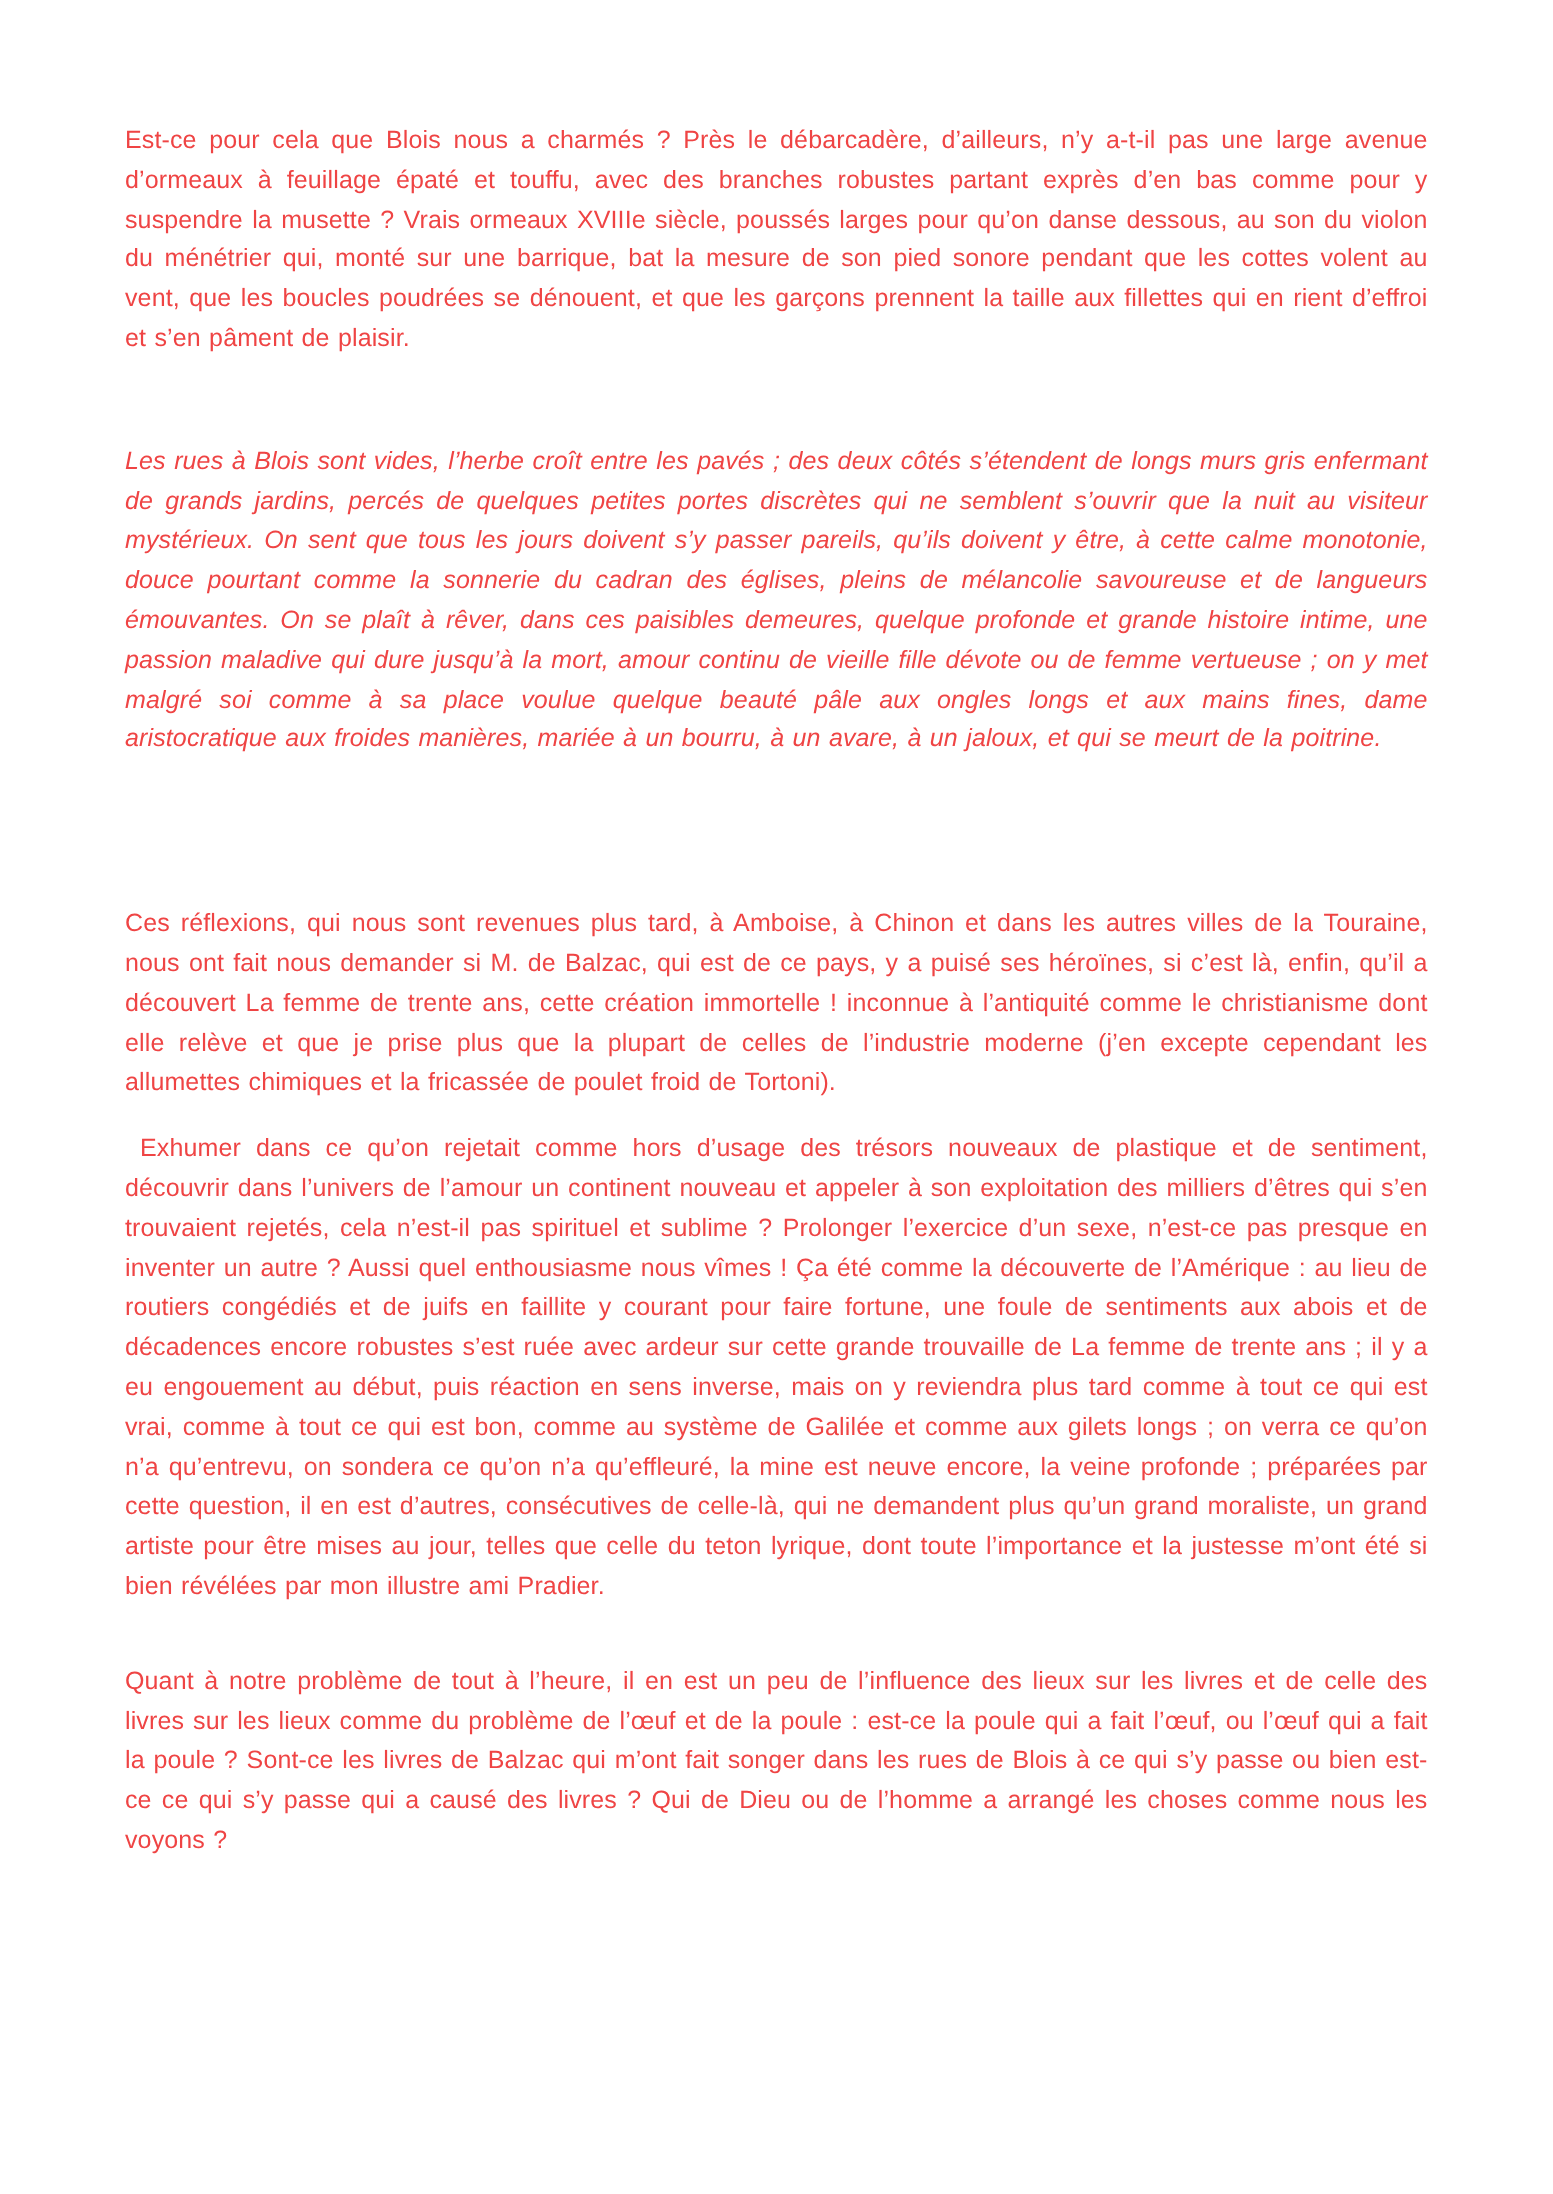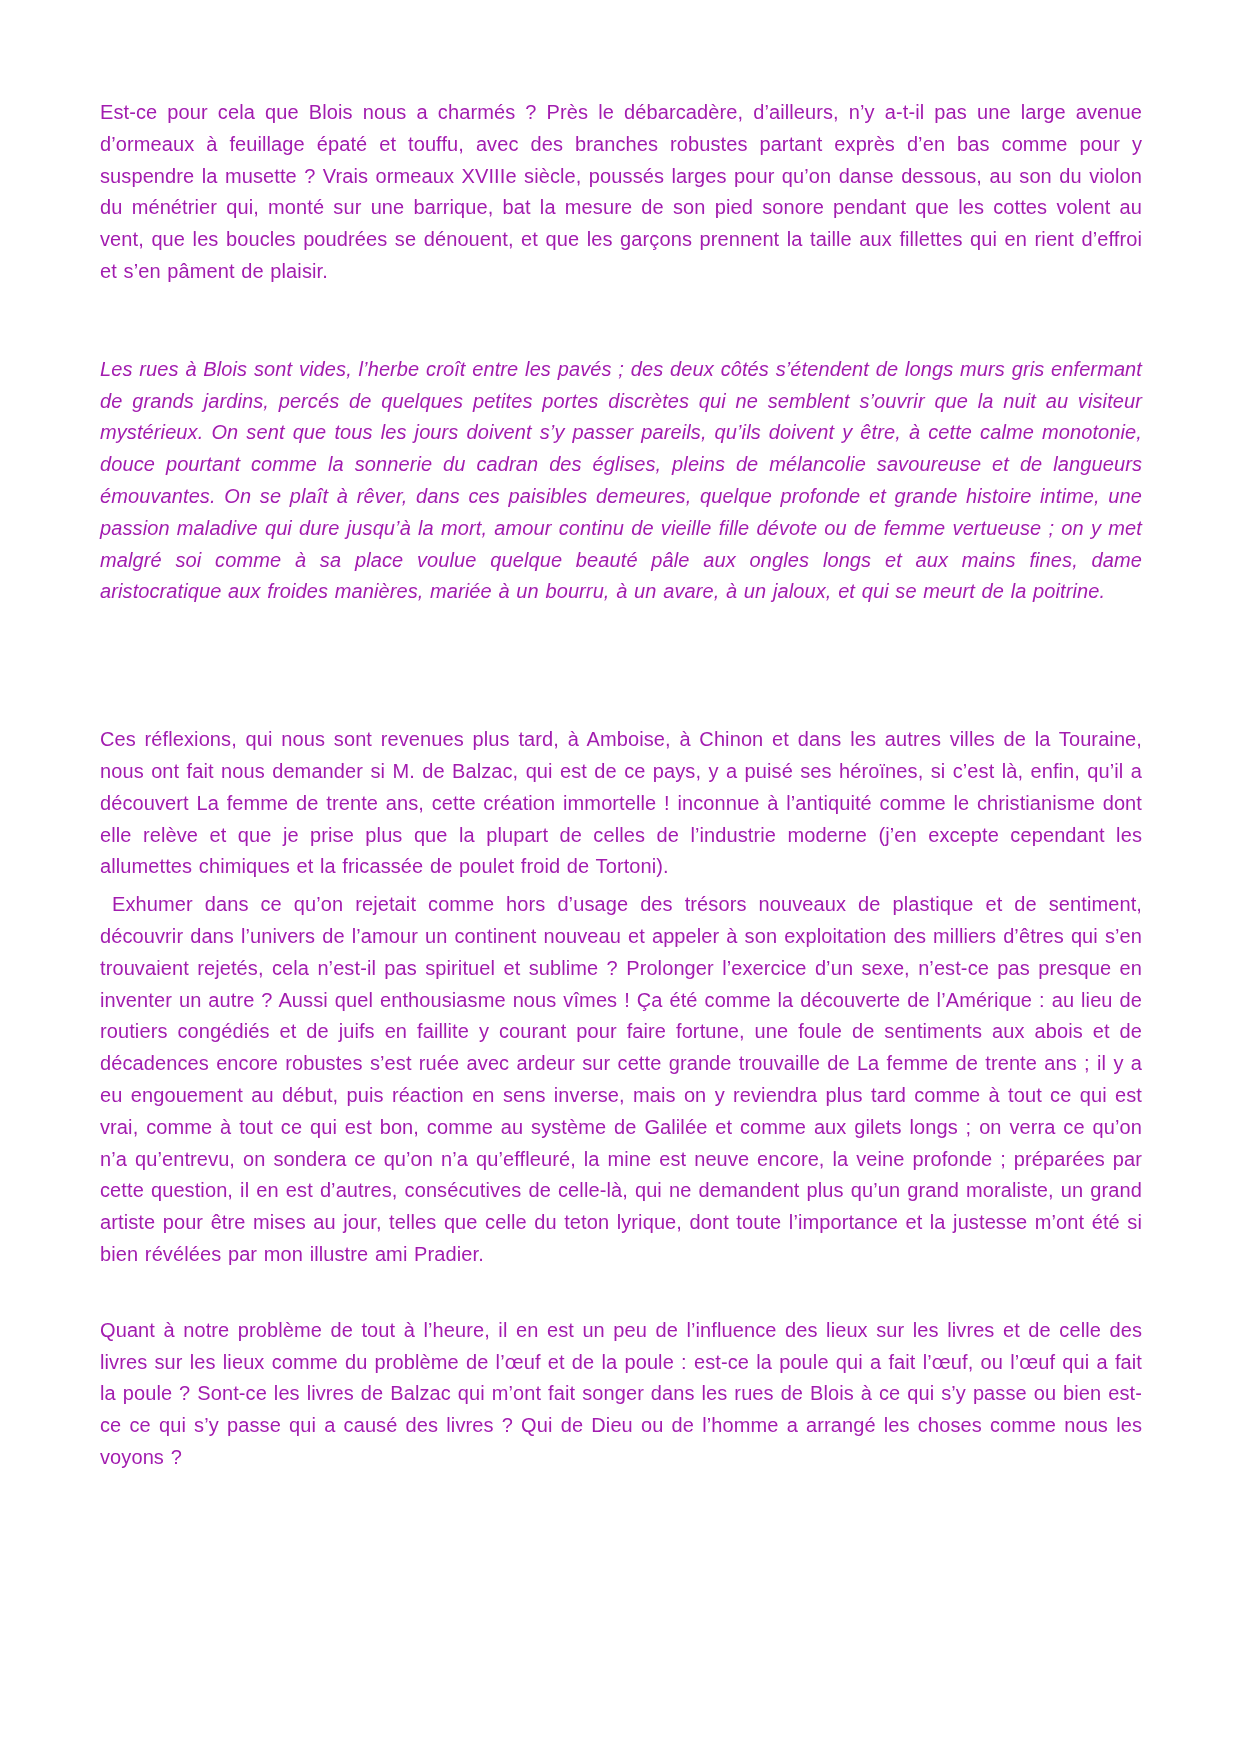--- a/index.html
+++ b/index.html
@@ -17,28 +17,28 @@
     width: 1242px;
     height: 1755px;
     padding: 97px 100px 40px 100px;
     background: #ffffff;
   }
   .doc-paragraph {
     margin: 0;
     font-family: "Liberation Sans", "DejaVu Sans", sans-serif;
     font-size: 20px;
     line-height: 31.8px;
-    color: #a21caf;
+    color: #ef4444;
     text-align: justify;
     letter-spacing: 0.1px;
     word-spacing: 1px;
   }
   .gap-after-1 { margin-bottom: 66px; }
   .gap-after-2 { margin-bottom: 116px; font-style: italic; }
-  .gap-after-3 { margin-bottom: 6px; }
+  .gap-after-3 { margin-bottom: 21px; }
   .gap-after-4 { margin-bottom: 44px; }
 </style>
 </head>
 <body>
 
 <div class="page">
   <p class="doc-paragraph gap-after-1">Est-ce pour cela que Blois nous a charmés&nbsp;? Près le débarcadère, d’ailleurs, n’y a-t-il pas une large avenue d’ormeaux à feuillage épaté et touffu, avec des branches robustes partant exprès d’en bas comme pour y suspendre la musette&nbsp;? Vrais ormeaux XVIIIe siècle, poussés larges pour qu’on danse dessous, au son du violon du ménétrier qui, monté sur une barrique, bat la mesure de son pied sonore pendant que les cottes volent au vent, que les boucles poudrées se dénouent, et que les garçons prennent la taille aux fillettes qui en rient d’effroi et s’en pâment de plaisir.</p>
 
   <p class="doc-paragraph gap-after-2">Les rues à Blois sont vides, l’herbe croît entre les pavés&nbsp;; des deux côtés s’étendent de longs murs gris enfermant de grands jardins, percés de quelques petites portes discrètes qui ne semblent s’ouvrir que la nuit au visiteur mystérieux. On sent que tous les jours doivent s’y passer pareils, qu’ils doivent y être, à cette calme monotonie, douce pourtant comme la sonnerie du cadran des églises, pleins de mélancolie savoureuse et de langueurs émouvantes. On se plaît à rêver, dans ces paisibles demeures, quelque profonde et grande histoire intime, une passion maladive qui dure jusqu’à la mort, amour continu de vieille fille dévote ou de femme vertueuse&nbsp;; on y met malgré soi comme à sa place voulue quelque beauté pâle aux ongles longs et aux mains fines, dame aristocratique aux froides manières, mariée à un bourru, à un avare, à un jaloux, et qui se meurt de la poitrine.</p>
 

